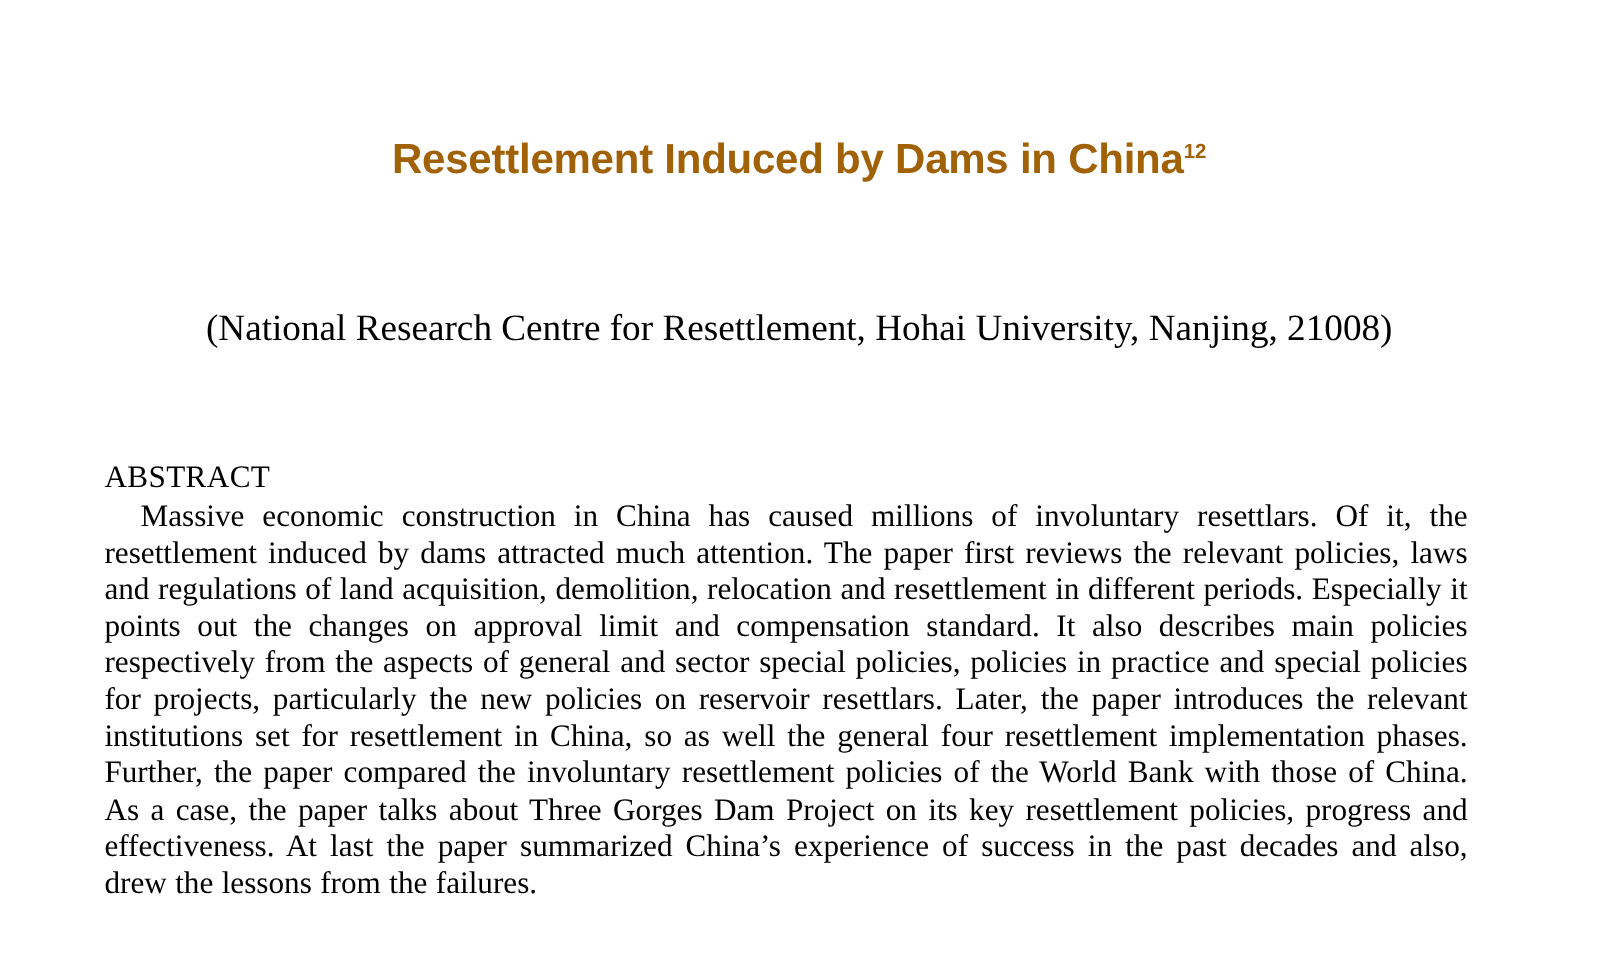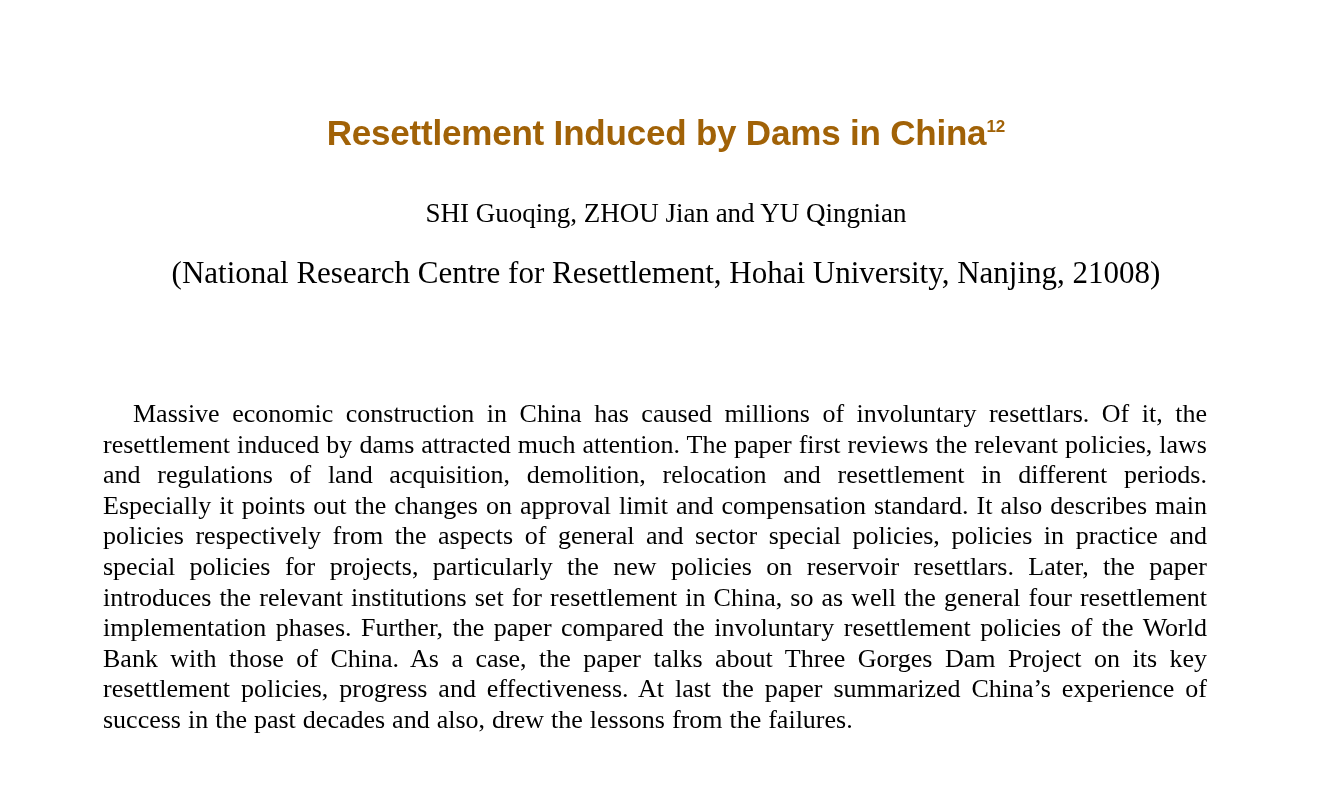--- a/index.html
+++ b/index.html
@@ -79,35 +79,35 @@
     font-weight: normal;
     margin: 0 0 2px 0;
     letter-spacing: 0.3px;
   }
 
   .abstract-body {
     font-size: 26px;
     line-height: 30.6px;
     text-align: justify;
     text-justify: inter-word;
-    margin: 16px;
+    margin: 0;
     text-indent: 30px;
     hyphens: none;
     word-spacing: 0.5px;
   }
   
 </style>
 </head>
 <body>
 
 <div class="page">
 
   <h1 class="paper-title"><span>Resettlement Induced by Dams in China</span><span class="sup">12</span></h1>
 
-  <div class="authors">SHI Guoqing, ZHOU Jian and YU Qingnian</div>
 
   <div class="affiliation">(National Research Centre for Resettlement, Hohai University, Nanjing, 21008)</div>
 
   <section class="abstract-block">
+    <div class="abstract-heading">ABSTRACT</div>
     <p class="abstract-body">Massive economic construction in China has caused millions of involuntary resettlars. Of it, the resettlement induced by dams attracted much attention. The paper first reviews the relevant policies, laws and regulations of land acquisition, demolition, relocation and resettlement in different periods. Especially it points out the changes on approval limit and compensation standard. It also describes main policies respectively from the aspects of general and sector special policies, policies in practice and special policies for projects, particularly the new policies on reservoir resettlars.  Later, the paper introduces the relevant institutions set for resettlement in China, so as well the general four resettlement implementation phases. Further, the paper compared the involuntary resettlement policies of the World Bank with those of China. As a case, the paper talks about Three Gorges Dam Project on its key resettlement policies, progress and effectiveness. At last the paper summarized China’s experience of success in the past decades and also, drew the lessons from the failures.</p>
   </section>
 
 </div>
 
 </body></html>

